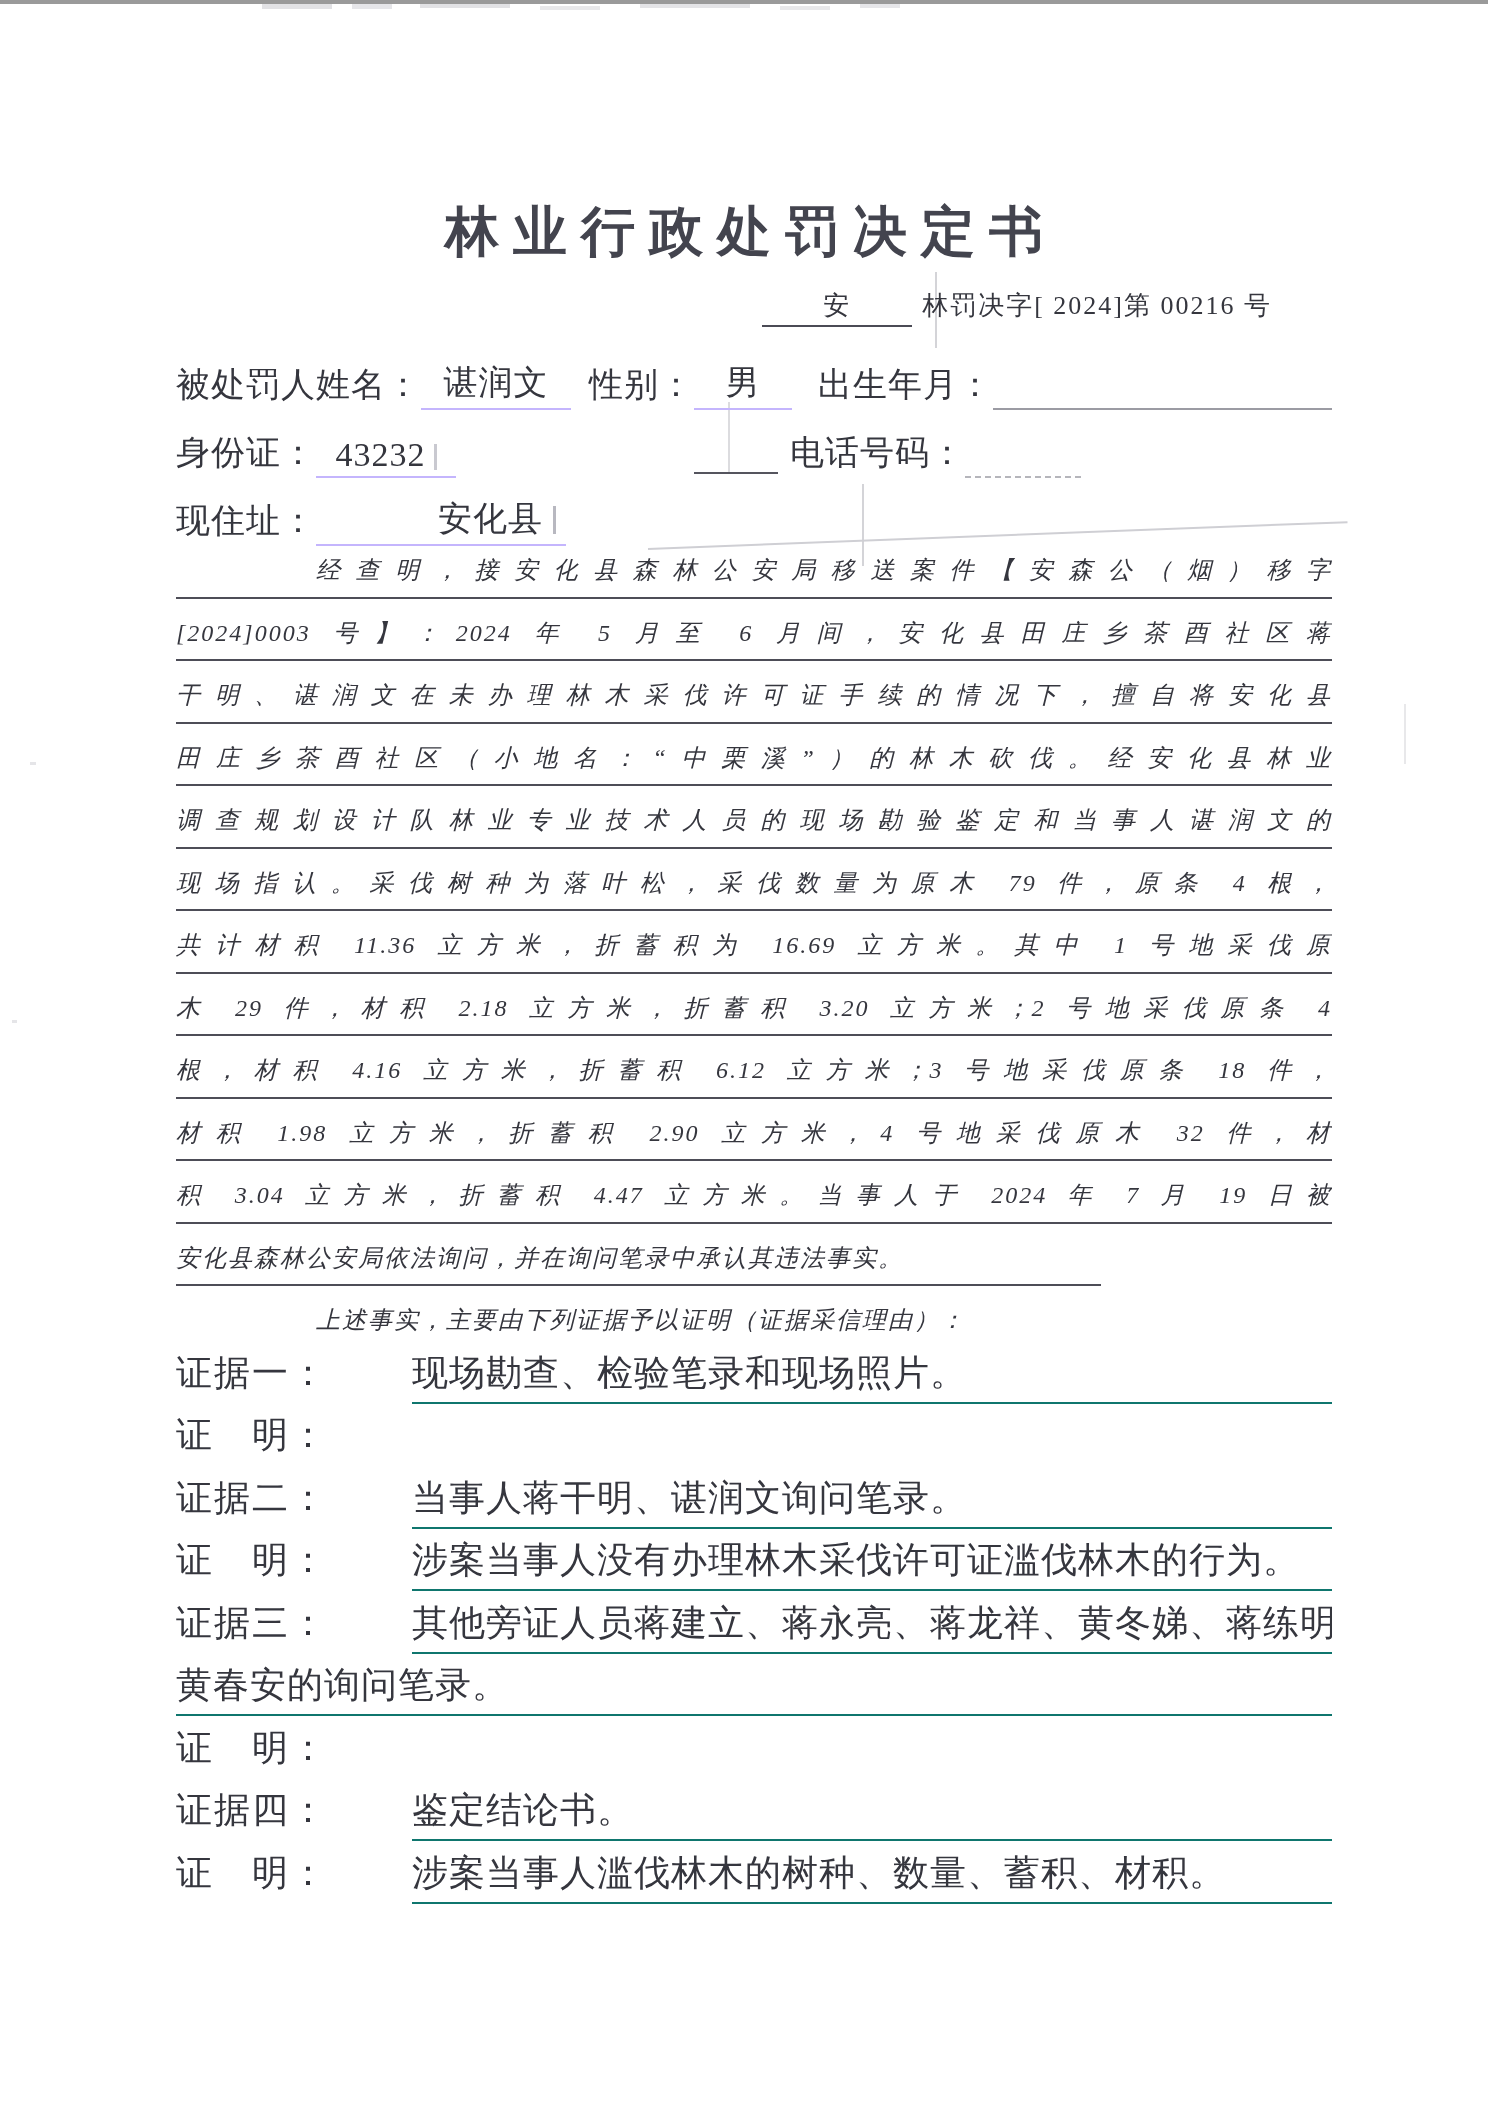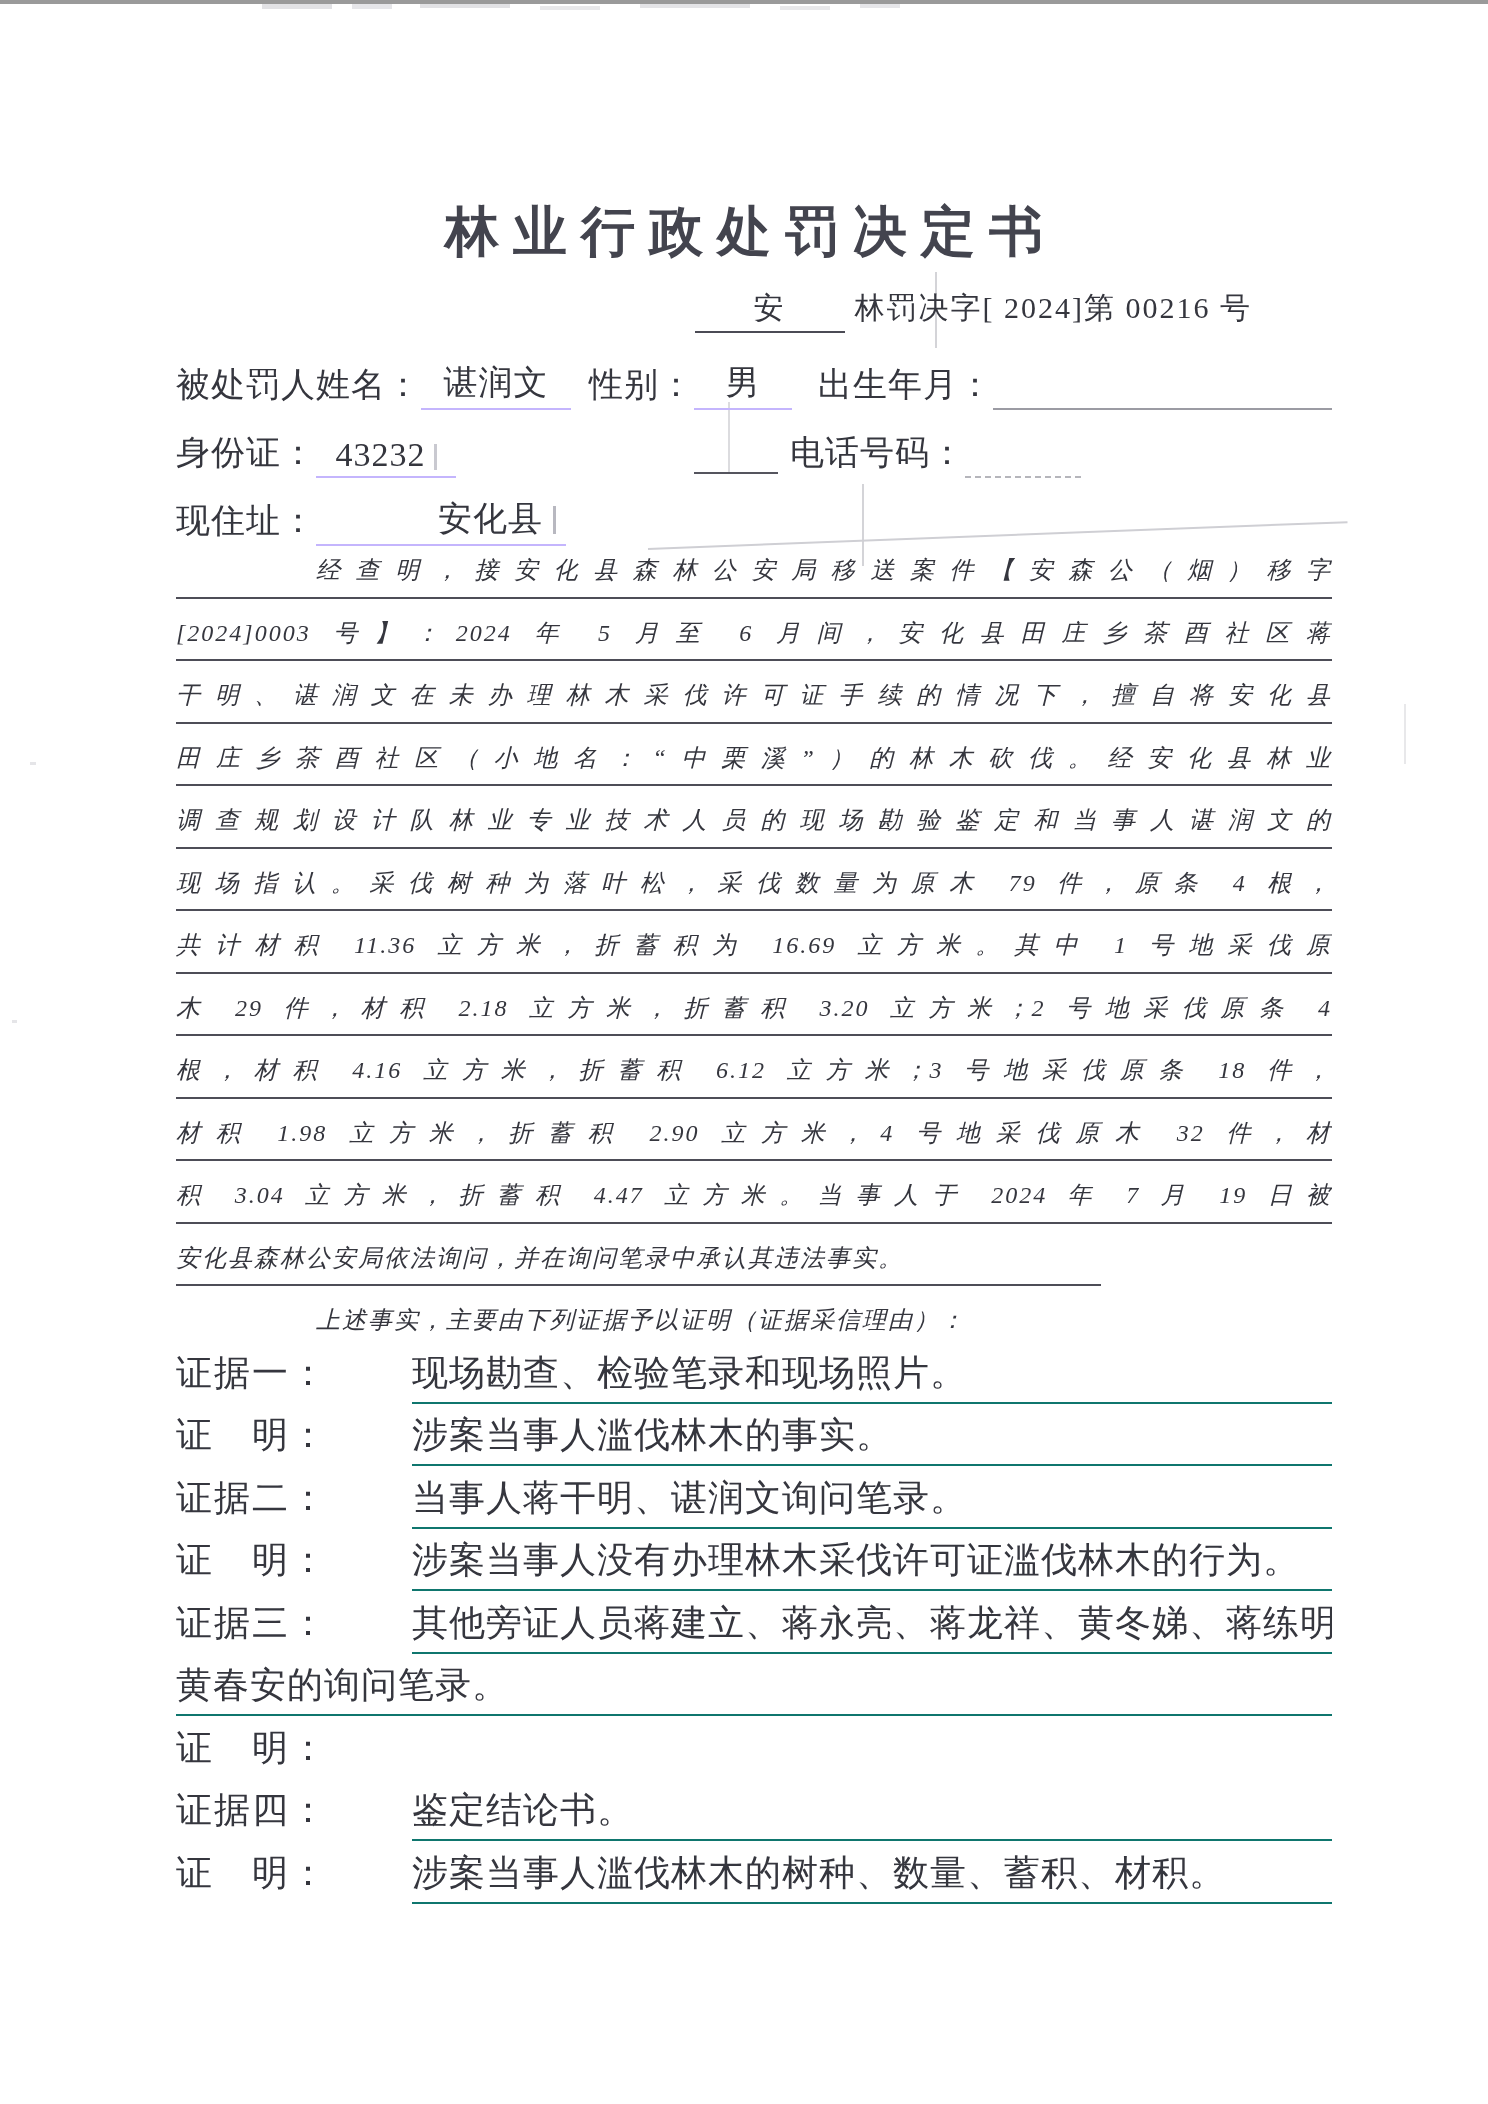--- a/index.html
+++ b/index.html
@@ -10,22 +10,22 @@
     color:#35363e;
   }
   
   .title {
     position:absolute; top:192px; left:0; width:100%;
     text-align:center; font-size:54px; font-weight:600;
     letter-spacing:14px; padding-left:14px; box-sizing:border-box;
     color:#43444e;
   }
   .docno {
-    position:absolute; top:284px; right:236px;
-    font-size:30px; letter-spacing:2px; white-space:nowrap;
+    position:absolute; top:284px; right:216px;
+    font-size:26px; letter-spacing:2px; white-space:nowrap;
   }
   .docno .blank {
     display:inline-block; min-width:150px; text-align:center;
     border-bottom:2px solid #4b4b55; padding-bottom:2px; margin-right:10px;
   }
   
   .frow {
     position:absolute; left:176px; width:1156px; height:48px;
     display:flex; align-items:flex-end; font-size:34px;
     letter-spacing:1px; white-space:nowrap;
@@ -151,21 +151,20 @@
     <div class="bline noline indent">上述事实，主要由下列证据予以证明（证据采信理由）：</div>
 
     <div>
 
     <div class="erow">
           <span class="elabel">证据一：</span>
           <span class="etext">现场勘查、检验笔录和现场照片。</span>
         </div>
         <div class="erow">
           <span class="elabel">证　明：</span>
-          <span class="etext">涉案当事人滥伐林木的事实。</span>
         </div>
         <div class="erow">
           <span class="elabel">证据二：</span>
           <span class="etext">当事人蒋干明、谌润文询问笔录。</span>
         </div>
         <div class="erow">
           <span class="elabel">证　明：</span>
           <span class="etext">涉案当事人没有办理林木采伐许可证滥伐林木的行为。</span>
         </div>
         <div class="erow">

